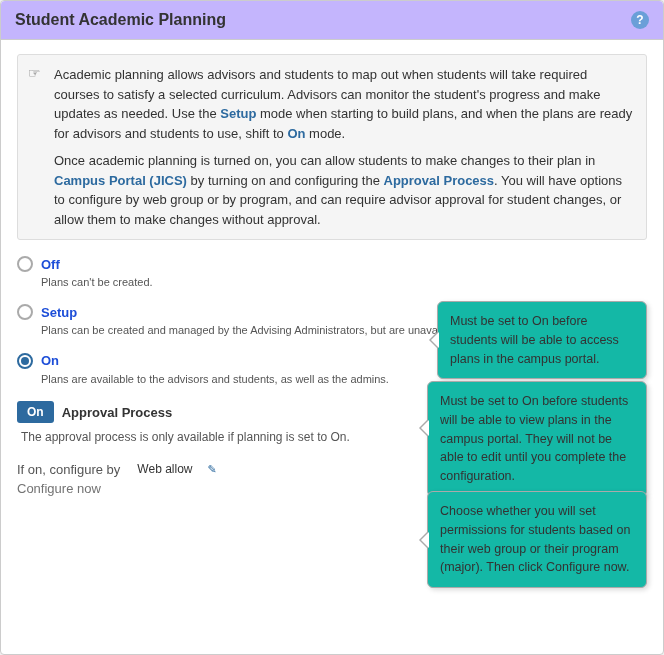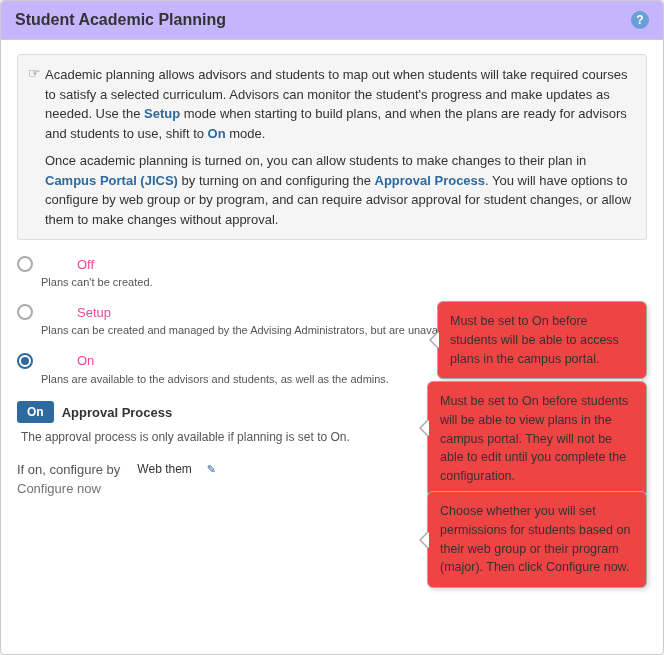--- a/index.html
+++ b/index.html
@@ -59,21 +59,21 @@
       position: relative;
     }
     .info-box-icon {
       position: absolute;
       left: 10px;
       top: 10px;
       font-size: 14px;
       color: #666;
     }
     .info-box-content {
-      margin-left: 15px;
+      margin-left: 24px;
     }
     .info-box p {
       color: #333;
       line-height: 1.5;
       margin-bottom: 8px;
     }
     .info-box p:last-child {
       margin-bottom: 0;
     }
     .highlight-blue {
@@ -118,23 +118,22 @@
       background: #fff;
     }
     .radio-circle.selected::after {
       content: '';
       width: 8px;
       height: 8px;
       border-radius: 50%;
       background: #2d6a9f;
     }
     .radio-text {
-      font-weight: normal;
-      color: #ec4899;
-      margin-left: 36px;
+      font-weight: bold;
+      color: #1d4ed8;
     }
     .radio-desc {
       margin-left: 24px;
       color: #555;
       font-size: 11px;
       line-height: 1.4;
     }
     .approval-row {
       display: flex;
       align-items: center;
@@ -188,21 +187,21 @@
       color: #737373;
       text-decoration: none;
       font-size: 13px;
       cursor: pointer;
       margin-top: 45px;
     }
 
     
     .tooltip-bubble {
       position: absolute;
-      background: #ef4444;
+      background: #14b8a6;
       border: 1px solid #aaa;
       border-radius: 6px;
       padding: 10px 12px;
       font-size: 12.5px;
       color: #333;
       line-height: 1.5;
       box-shadow: 2px 2px 5px rgba(0,0,0,0.15);
       z-index: 10;
     }
     .tooltip-bubble::before {
@@ -331,21 +330,21 @@
     
     <div class="approval-row">
       <button class="toggle-btn">On</button>
       <span class="approval-label">Approval Process</span>
     </div>
     <div class="approval-desc">The approval process is only available if planning is set to On.</div>
 
     
     <div class="configure-row">
       <span class="configure-label">If on, configure by</span>
-      <span class="configure-value">Web them</span>
+      <span class="configure-value">Web allow</span>
       <span class="edit-icon">✎</span>
     </div>
     <a class="configure-link">Configure now</a>
 
   </div>
 
   <div class="tooltip-bubble tooltip1">
     <span>Must be set to On before students will be able to access plans in the campus portal.</span>
   </div>
 

